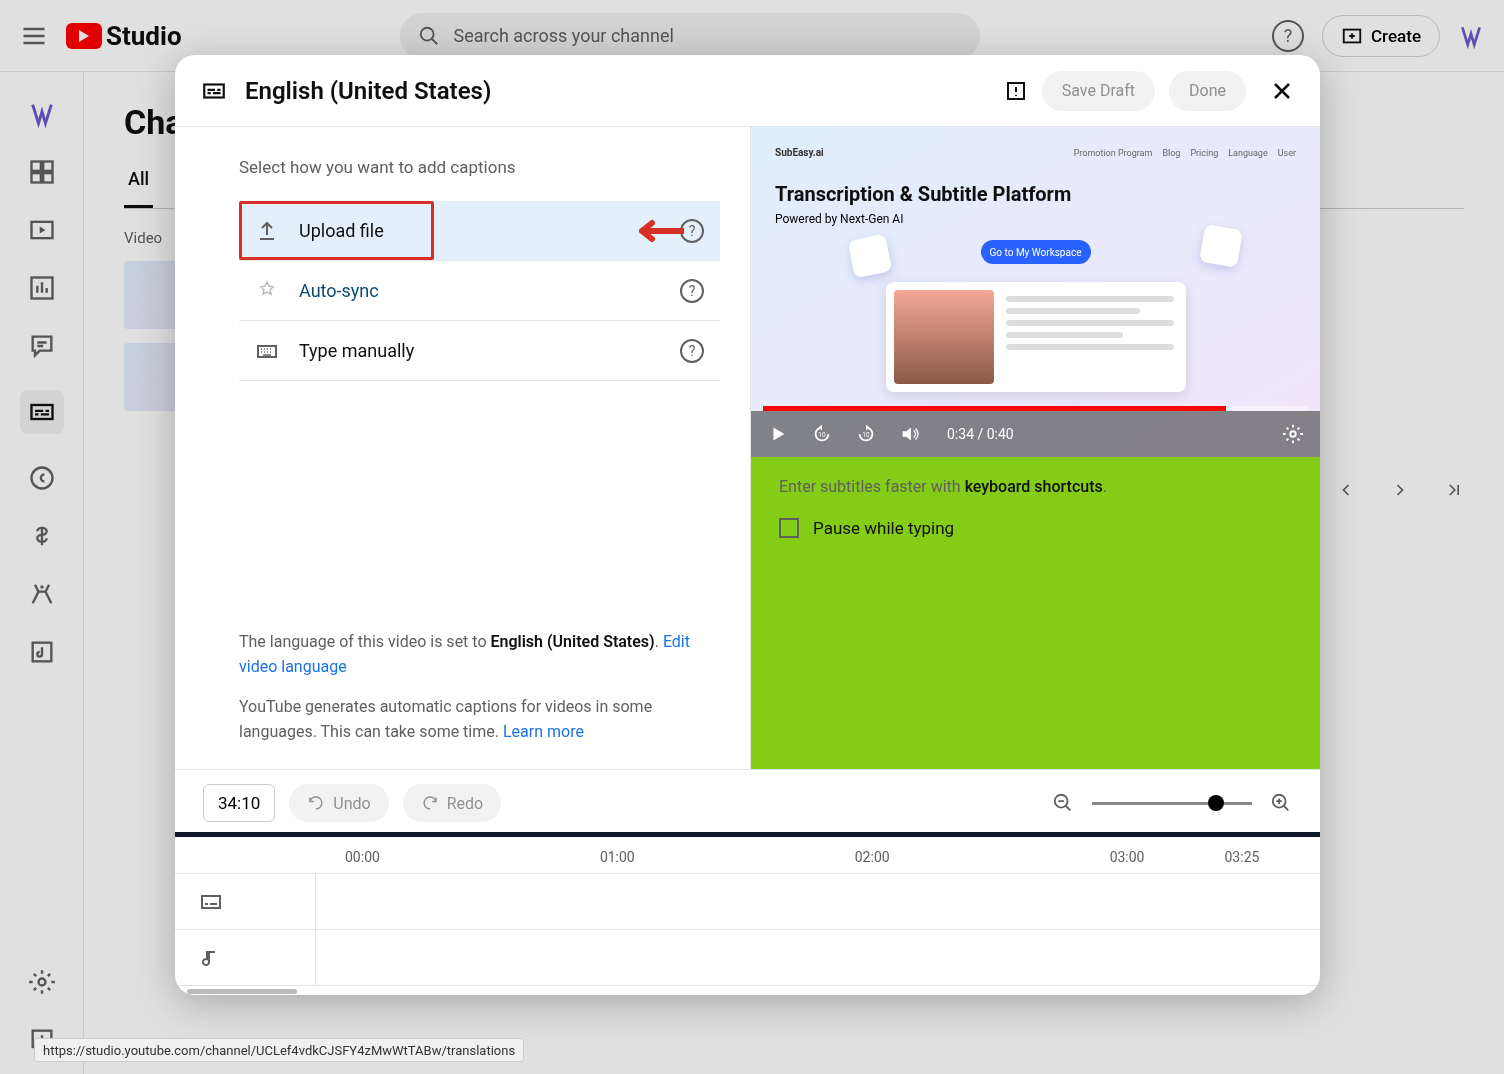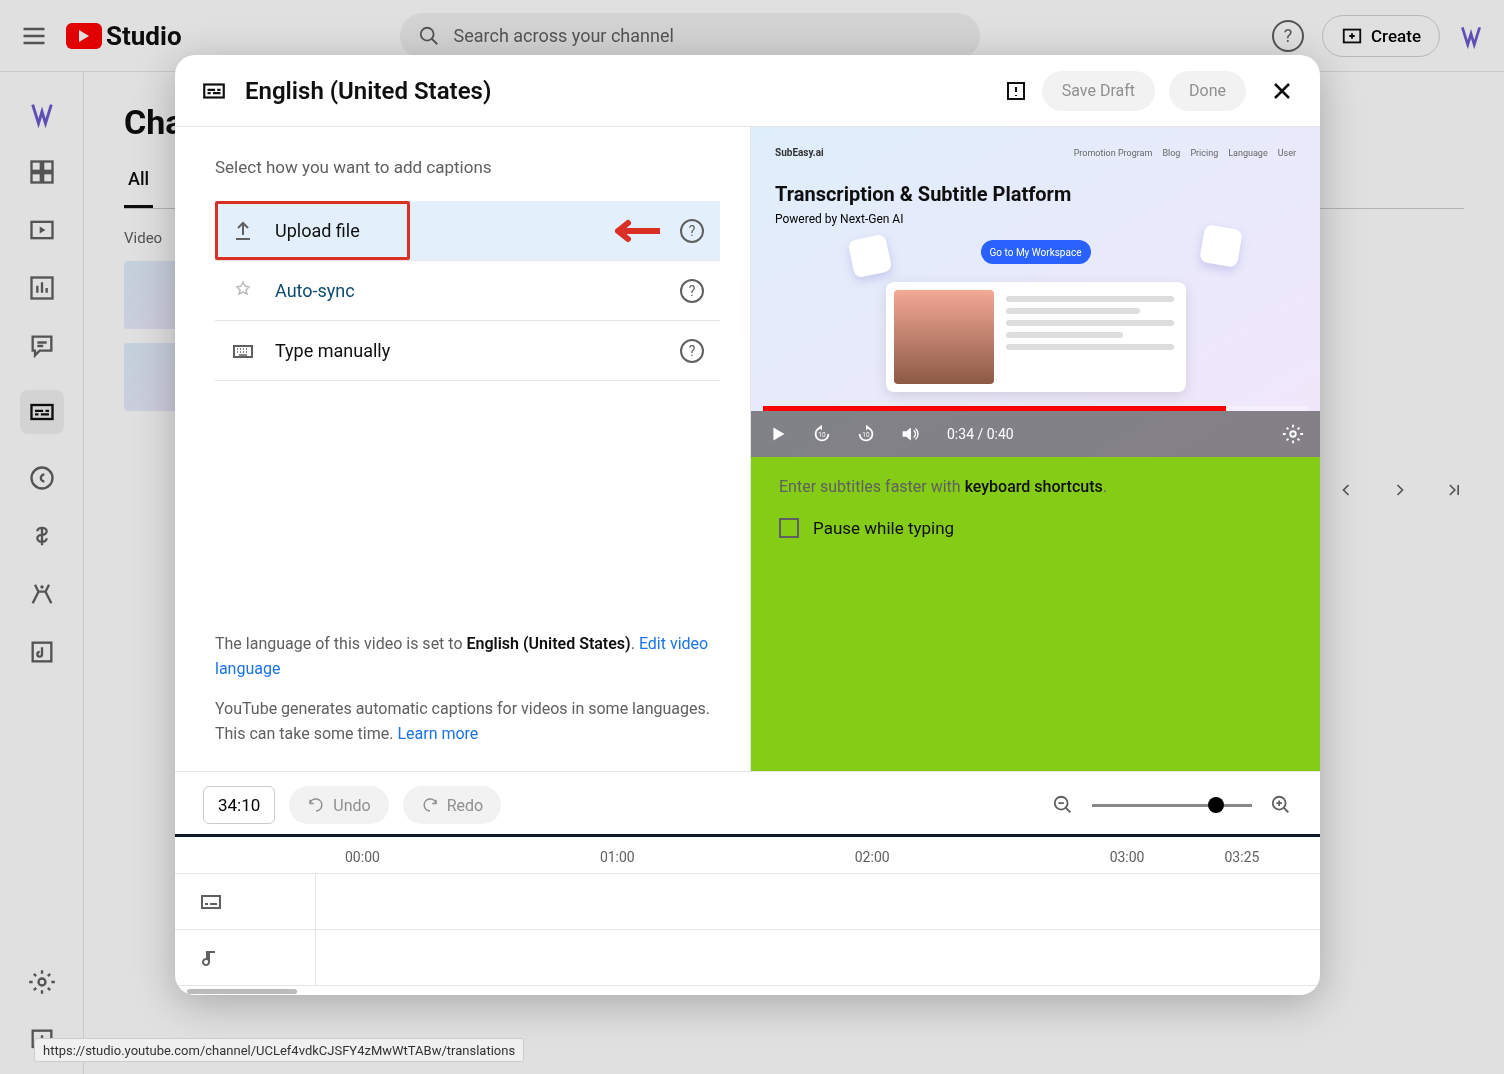--- a/index.html
+++ b/index.html
@@ -36,21 +36,21 @@
 
 
 .modal { position:absolute; left:175px; top:55px; width:1145px; height:940px; background:#fff; border-radius:20px; box-shadow:0 8px 40px rgba(0,0,0,0.25); display:flex; flex-direction:column; overflow:hidden; }
 .m-hdr { height:72px; display:flex; align-items:center; padding:0 26px; gap:18px; border-bottom:1px solid #e5e5e5; }
 .m-title { font-size:24px; font-weight:600; color:#0f0f0f; }
 .m-hdr-r { margin-left:auto; display:flex; align-items:center; gap:14px; }
 .m-btn { height:40px; padding:0 20px; border-radius:22px; background:#f2f2f2; color:#909090; font-size:16px; display:flex; align-items:center; border:none; }
 .close-x { width:24px; height:24px; cursor:pointer; margin-left:10px; }
 
 .m-body { flex:1; display:flex; border-bottom:1px solid #e5e5e5; overflow:hidden; }
-.m-left { width:575px; padding:30px 30px 24px 40px; display:flex; flex-direction:column; }
+.m-left { width:575px; padding:30px 30px 24px 64px; display:flex; flex-direction:column; }
 .sel-txt { font-size:17px; color:#606060; margin-bottom:24px; }
 .opt-list { display:flex; flex-direction:column; }
 .opt { height:60px; display:flex; align-items:center; gap:20px; padding:0 16px; cursor:pointer; border-bottom:1px solid #e5e5e5; position:relative; }
 .opt.hl { background:#e3f0fb; }
 .opt.hl .opt-inner { border:3px solid #d93025; position:absolute; left:0; top:0; width:195px; height:100%; border-radius:2px; pointer-events:none; }
 .opt-label { font-size:18px; color:#0f0f0f; }
 .opt.dis .opt-label { color:#0c4a6e; }
 .opt-ic { width:24px; height:24px; color:#606060; }
 .opt .q { margin-left:auto; width:24px; height:24px; border:2px solid #606060; border-radius:50%; display:flex; align-items:center; justify-content:center; font-size:14px; color:#606060; }
 
@@ -94,21 +94,21 @@
 .pause-row span { font-size:17px; color:#0f0f0f; }
 
 
 .m-foot { padding:14px 28px 10px; display:flex; align-items:center; gap:14px; }
 .tc { height:38px; padding:0 14px; border:1px solid #ccc; border-radius:6px; font-size:17px; display:flex; align-items:center; }
 .f-btn { height:38px; padding:0 18px; border-radius:22px; background:#f2f2f2; color:#909090; font-size:16px; display:flex; align-items:center; gap:8px; border:none; }
 .zoom { margin-left:auto; display:flex; align-items:center; gap:18px; }
 .zslider { width:160px; height:3px; background:#888; position:relative; }
 .zslider::before { content:''; position:absolute; right:28px; top:-7px; width:16px; height:16px; background:#000; border-radius:50%; }
 
-.tl { border-top:3px solid #0f172a; }
+.tl { border-top:5px solid #0f172a; }
 .tl-ticks { display:flex; padding:12px 0 8px 170px; gap:220px; font-size:14px; color:#606060; position:relative; }
 .tl-row { height:56px; border-top:1px solid #e5e5e5; display:flex; align-items:center; padding-left:24px; position:relative; }
 .tl-row::before { content:''; position:absolute; left:140px; top:0; bottom:0; width:1px; background:#e5e5e5; }
 .tl-ic { width:24px; height:24px; color:#606060; }
 .tl-scroll { height:10px; border-top:1px solid #e5e5e5; position:relative; }
 .tl-scroll::after { content:''; position:absolute; left:12px; top:3px; width:110px; height:5px; background:#bbb; border-radius:3px; }
 
 
 .status { position:absolute; left:0; bottom:12px; height:24px; padding:0 8px; background:#f0f0f0; border:1px solid #ccc; font-size:13px; color:#333; display:flex; align-items:center; border-radius:3px;margin-left:34px; }
 

